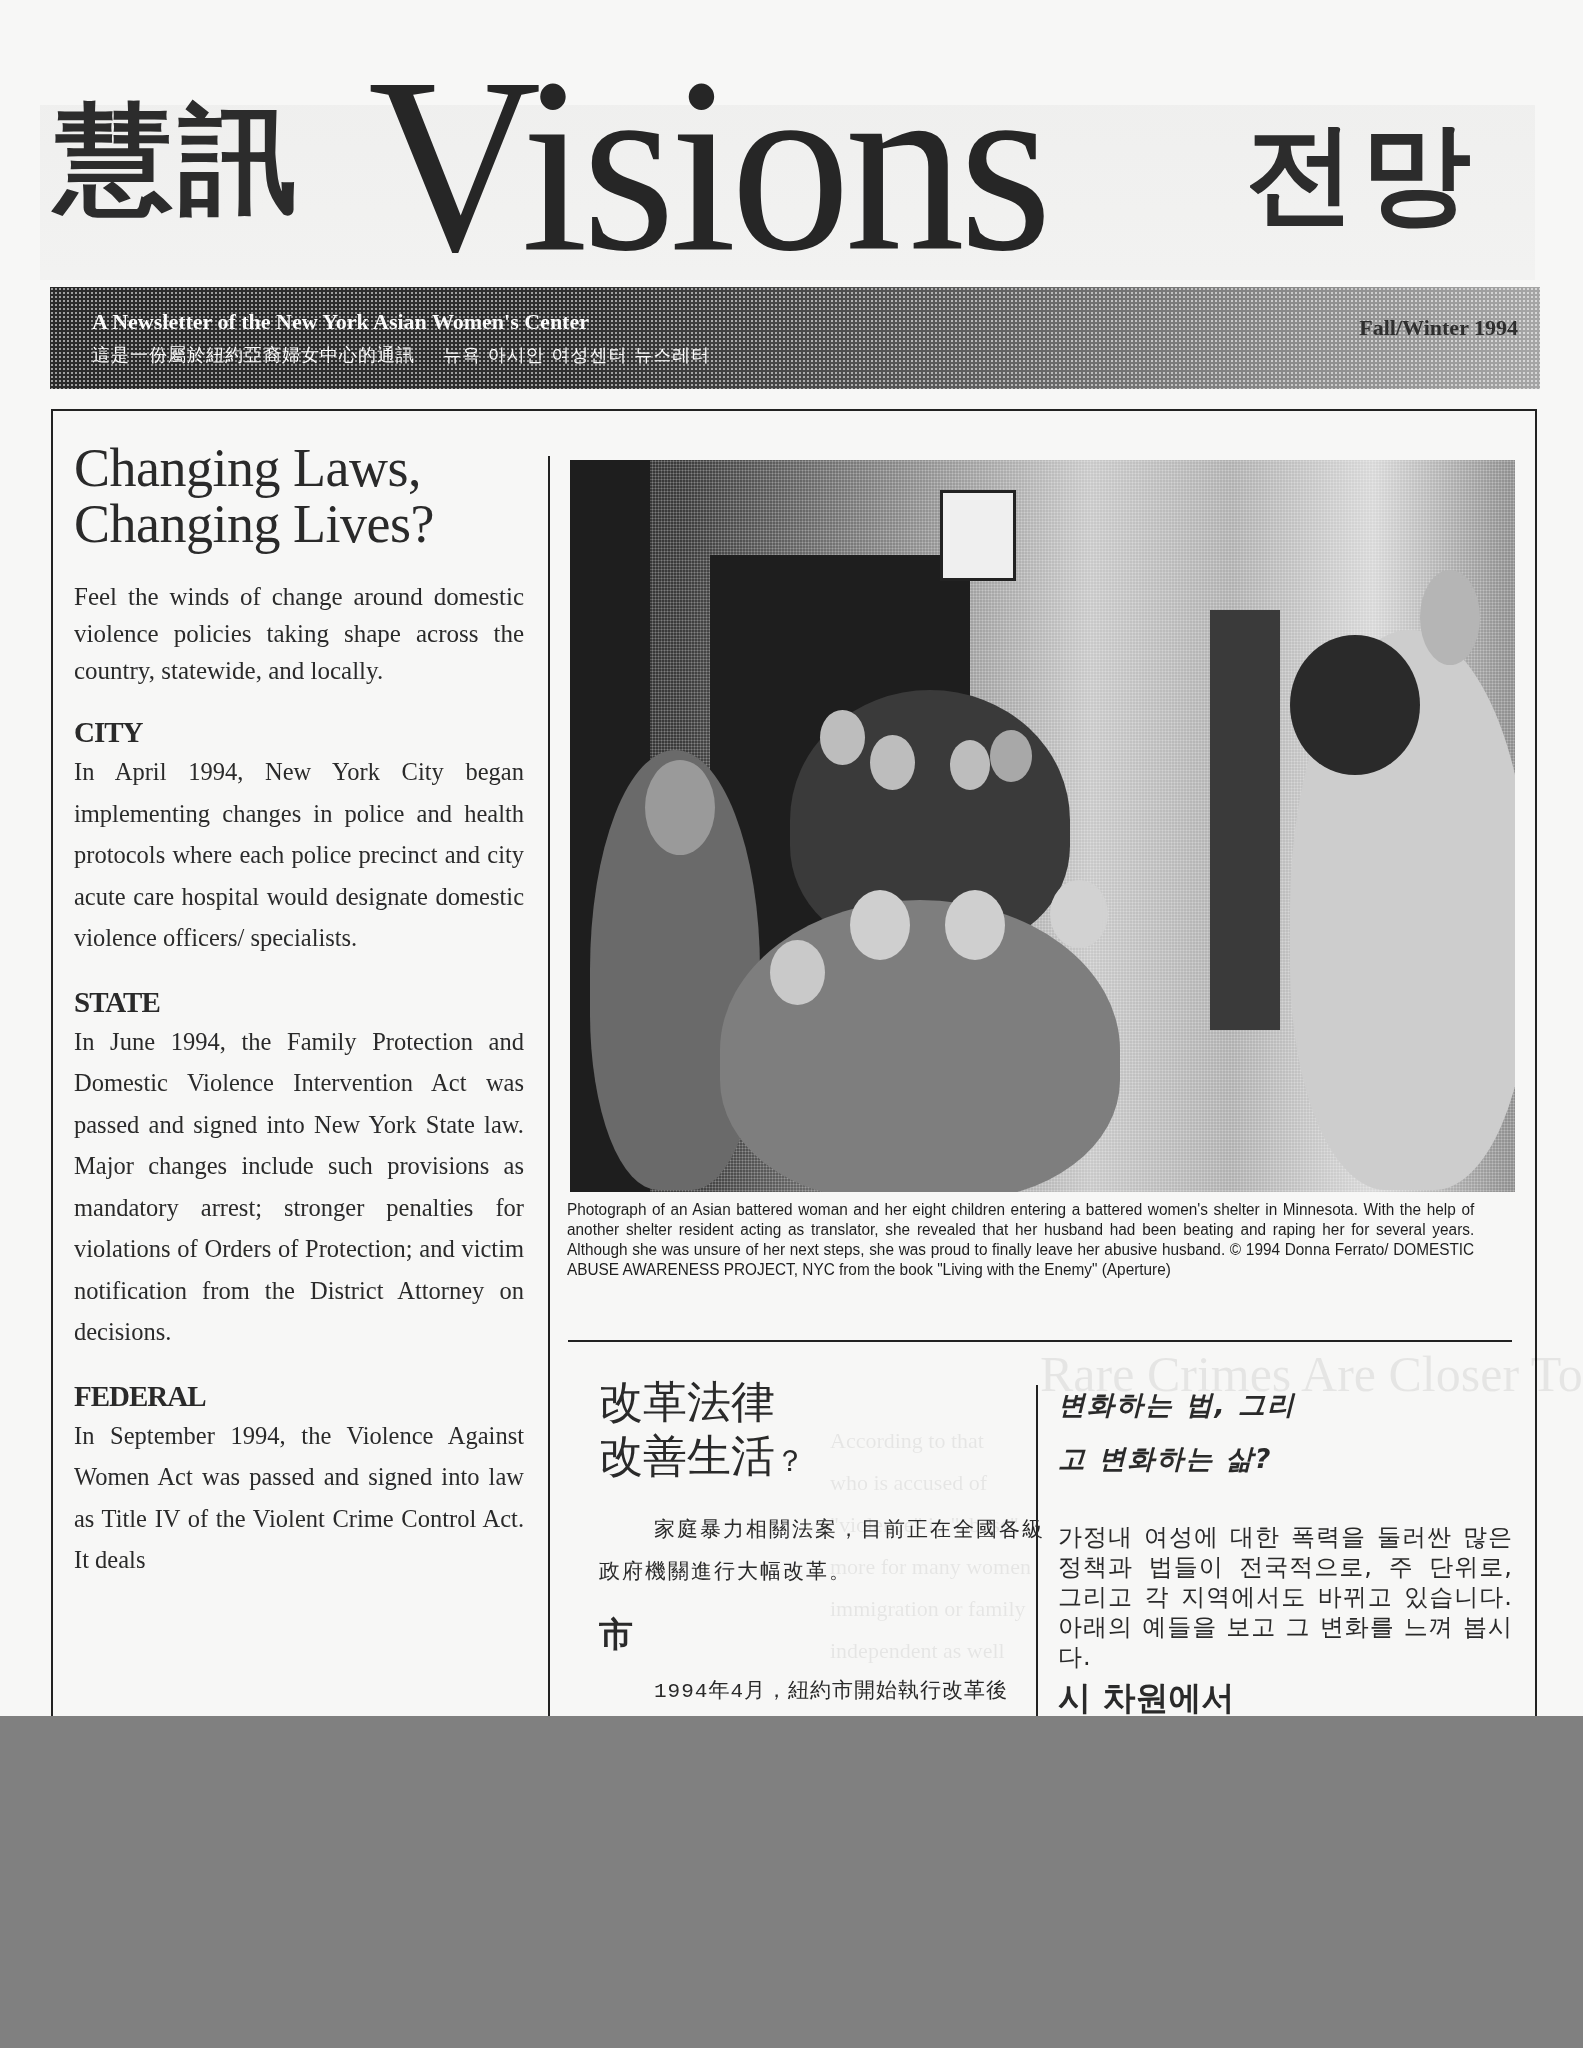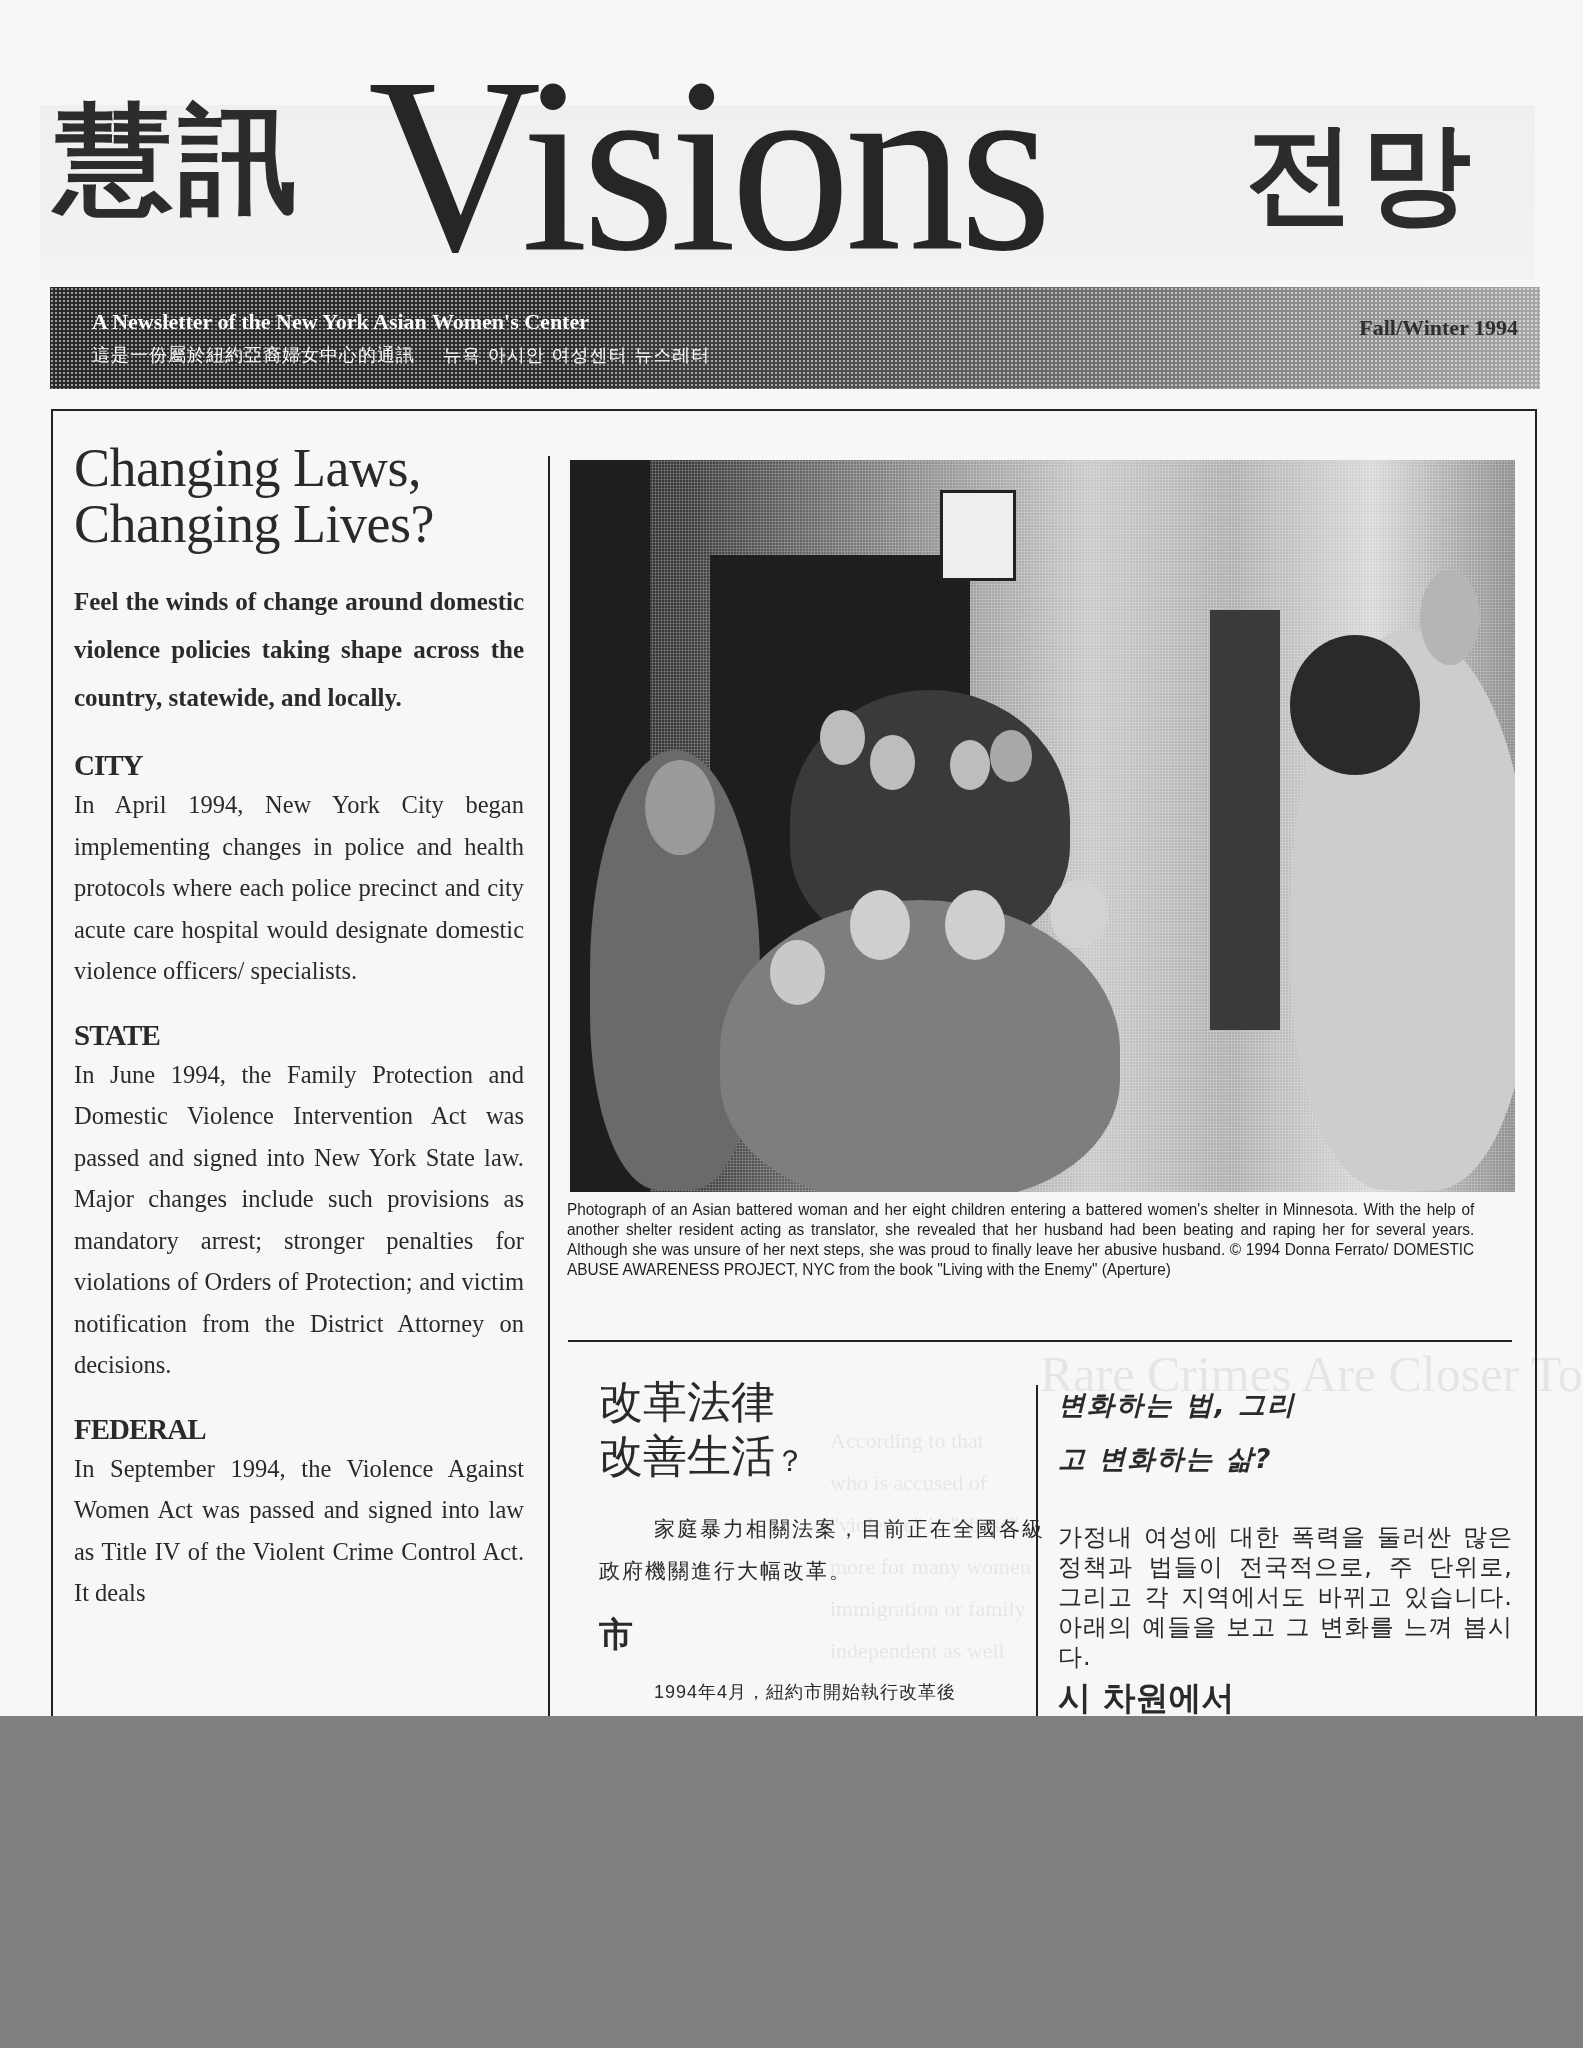--- a/index.html
+++ b/index.html
@@ -55,22 +55,22 @@
       position: absolute; left: 51px; top: 409px; width: 1482px; height: 1400px;
       border-top: 2px solid #222; border-left: 2px solid #222; border-right: 2px solid #222;
     }
     
     .left-col { position: absolute; left: 74px; top: 440px; width: 450px; }
     .headline {
       margin: 0; font-family: "Liberation Serif", serif; font-weight: normal;
       font-size: 54px; line-height: 56px; color: #2a2a2a; letter-spacing: -0.5px;
     }
     .deck {
-      margin: 26px 0 0 0; font-size: 25px; line-height: 48px; text-align: justify;
-      text-align-last: left; color: #2a2a2a; font-weight: bold;
+      margin: 26px 0 0 0; font-size: 25px; line-height: 37px; text-align: justify;
+      text-align-last: left; color: #2a2a2a;
     }
     .sec-head {
       margin: 26px 0 0 0; font-weight: bold; font-size: 29px; letter-spacing: -1px; line-height: 34px;
     }
     .sec-body {
       margin: 2px 0 0 0; font-size: 24.5px; line-height: 41.5px; text-align: justify;
       text-align-last: left;
     }
     
     .vline { position: absolute; background: #222; width: 2px; }
@@ -98,21 +98,21 @@
       margin: 0; font-family: "DejaVu Sans", sans-serif; font-weight: normal;
       font-size: 44px; line-height: 54px; color: #2a2a2a;
     }
     .zh-head .q { font-size: 30px; }
     .zh-lead {
       margin: 20px 0 0 0; font-family: "DejaVu Serif", serif; font-size: 21px;
       line-height: 42px; text-indent: 55px; letter-spacing: 2px;
     }
     .zh-sec { margin: 22px 0 0 0; font-family: "DejaVu Sans", sans-serif; font-size: 34px; line-height: 40px; }
     .zh-body {
-      margin: 18px 0 0 0; font-family: Liberation Sans, sans-serif; font-size: 18px;
+      margin: 18px 0 0 0; font-family: Liberation Mono, monospace; font-size: 21px;
       line-height: 40px; text-indent: 55px; letter-spacing: 1px;
     }
     
     .ko-col { position: absolute; left: 1058px; top: 1378px; width: 455px; }
     .ko-head {
       margin: 0; font-family: "DejaVu Sans", sans-serif; font-weight: bold;
       font-size: 27px; line-height: 54px; color: #2a2a2a; letter-spacing: 2px; font-style: italic;
     }
     .ko-lead {
       margin: 36px 0 0 0; font-family: "DejaVu Sans", sans-serif; font-size: 24px;

